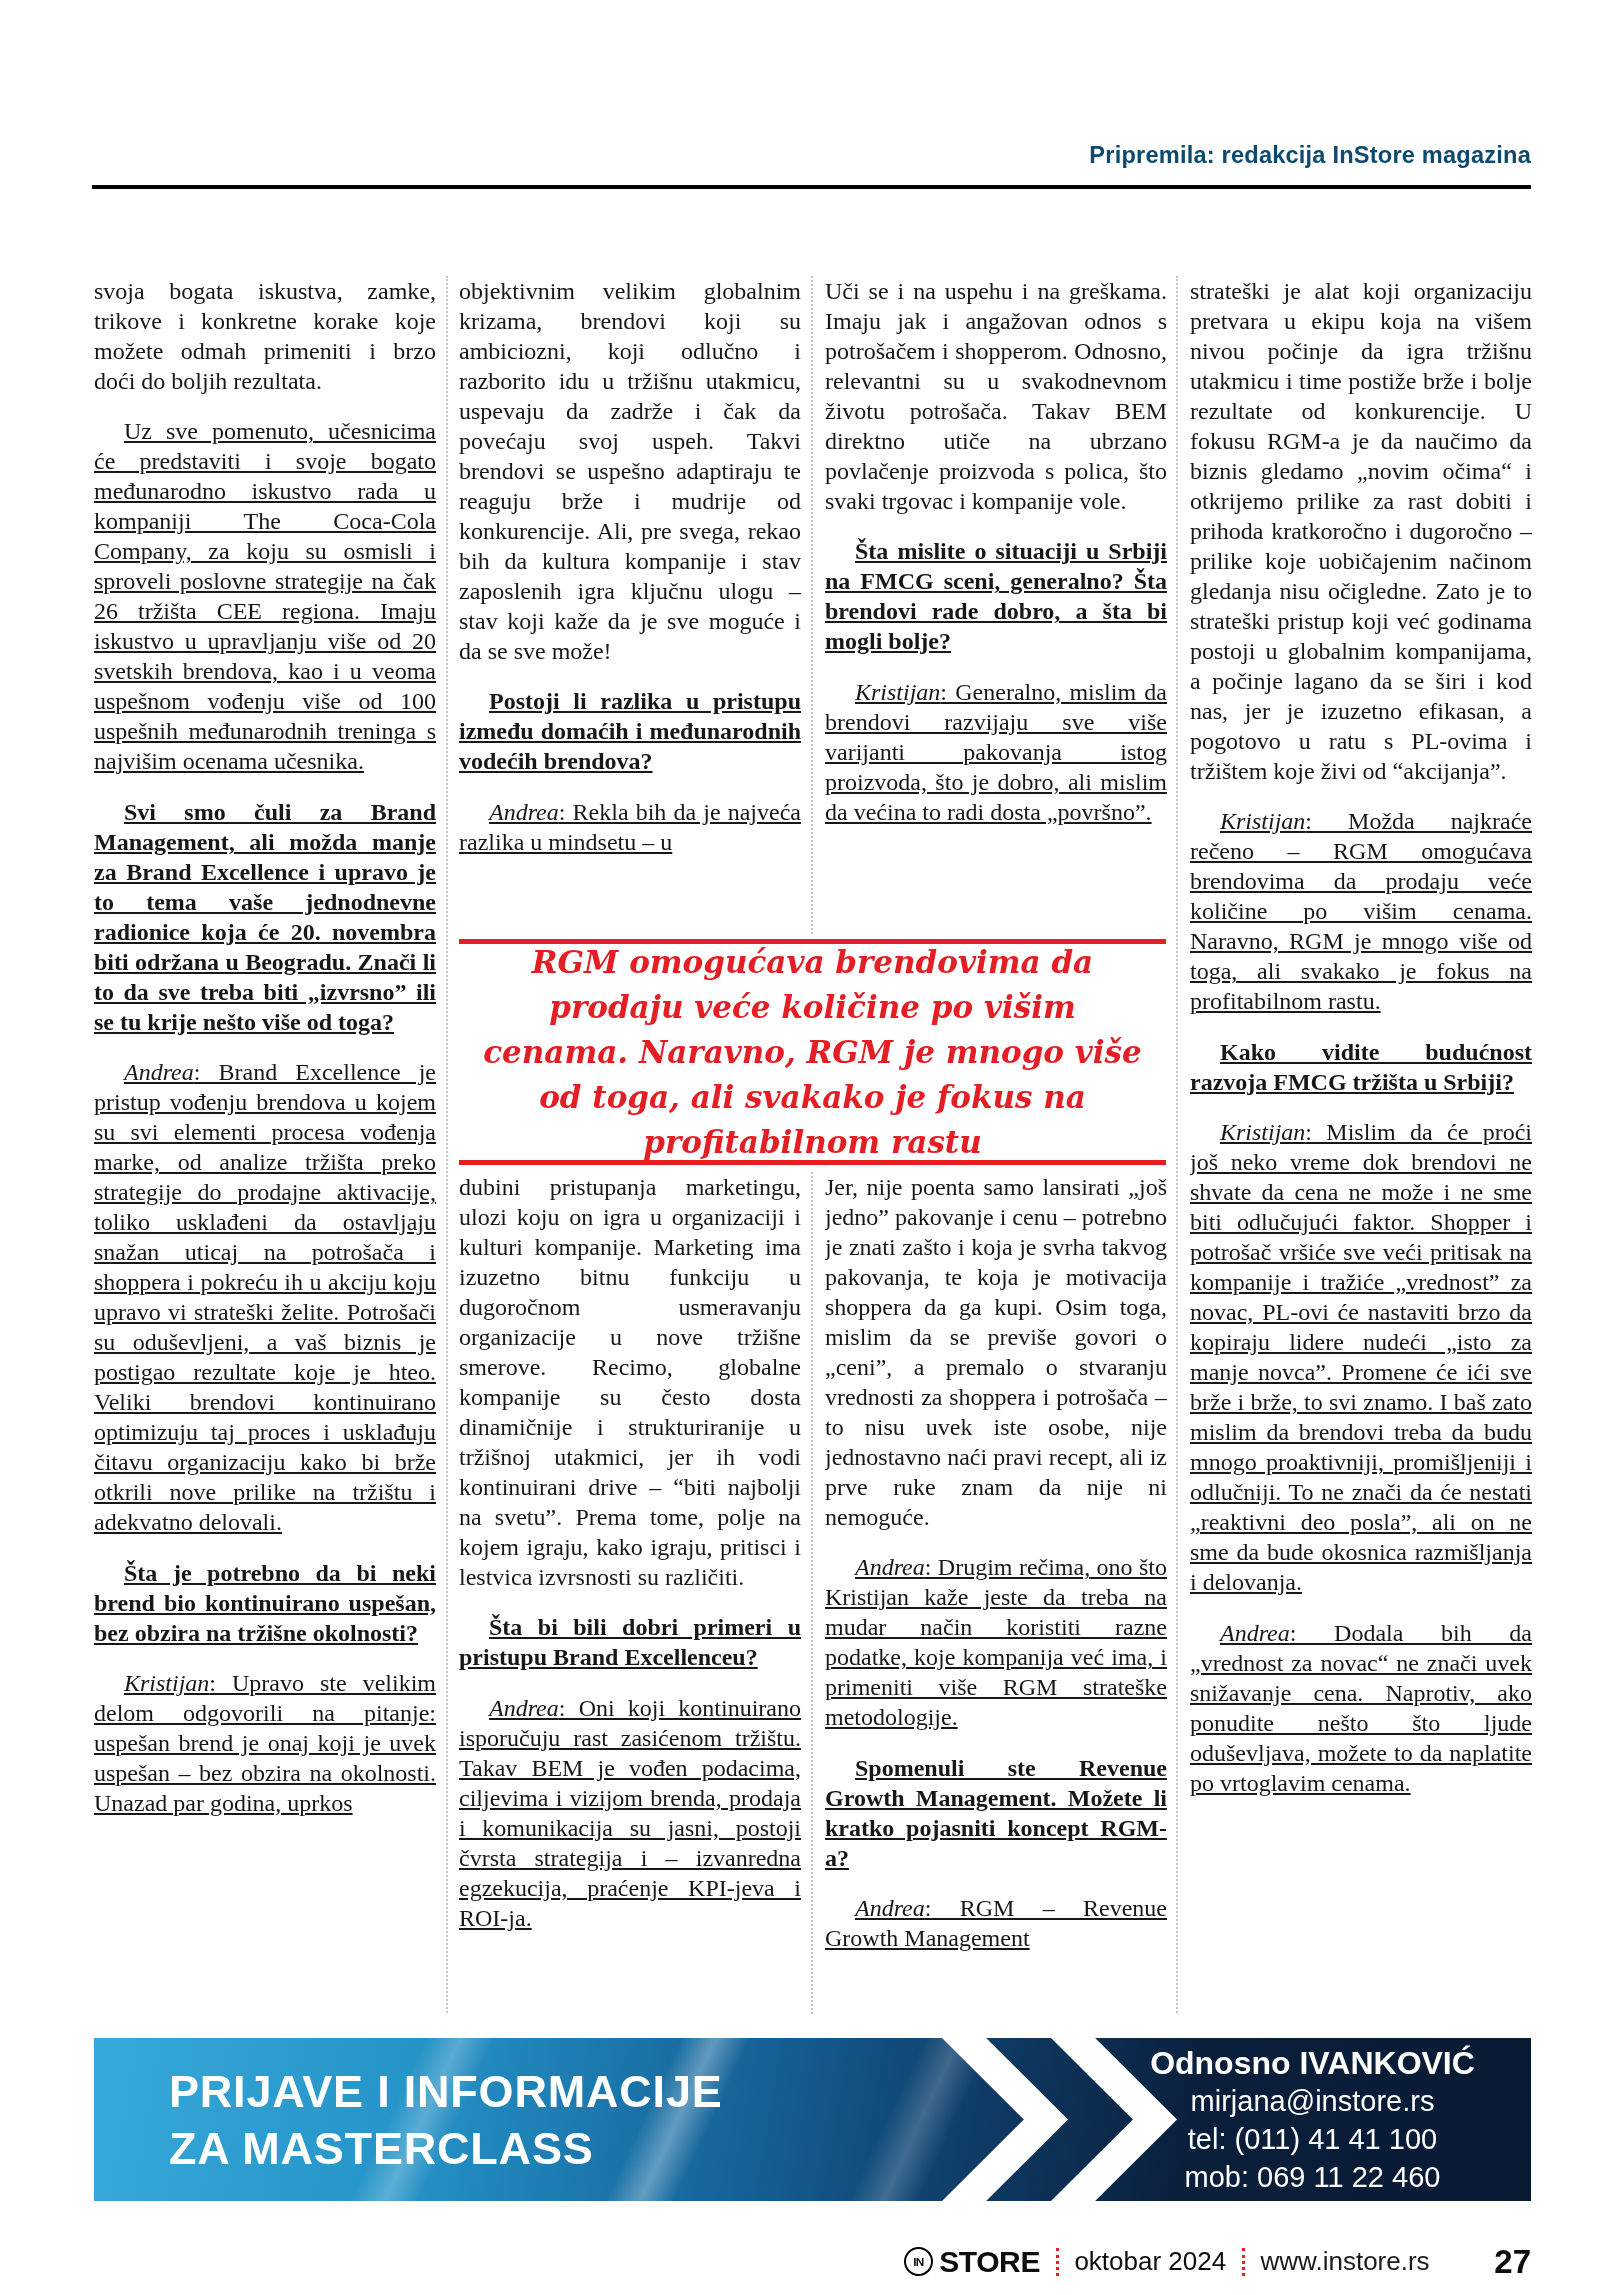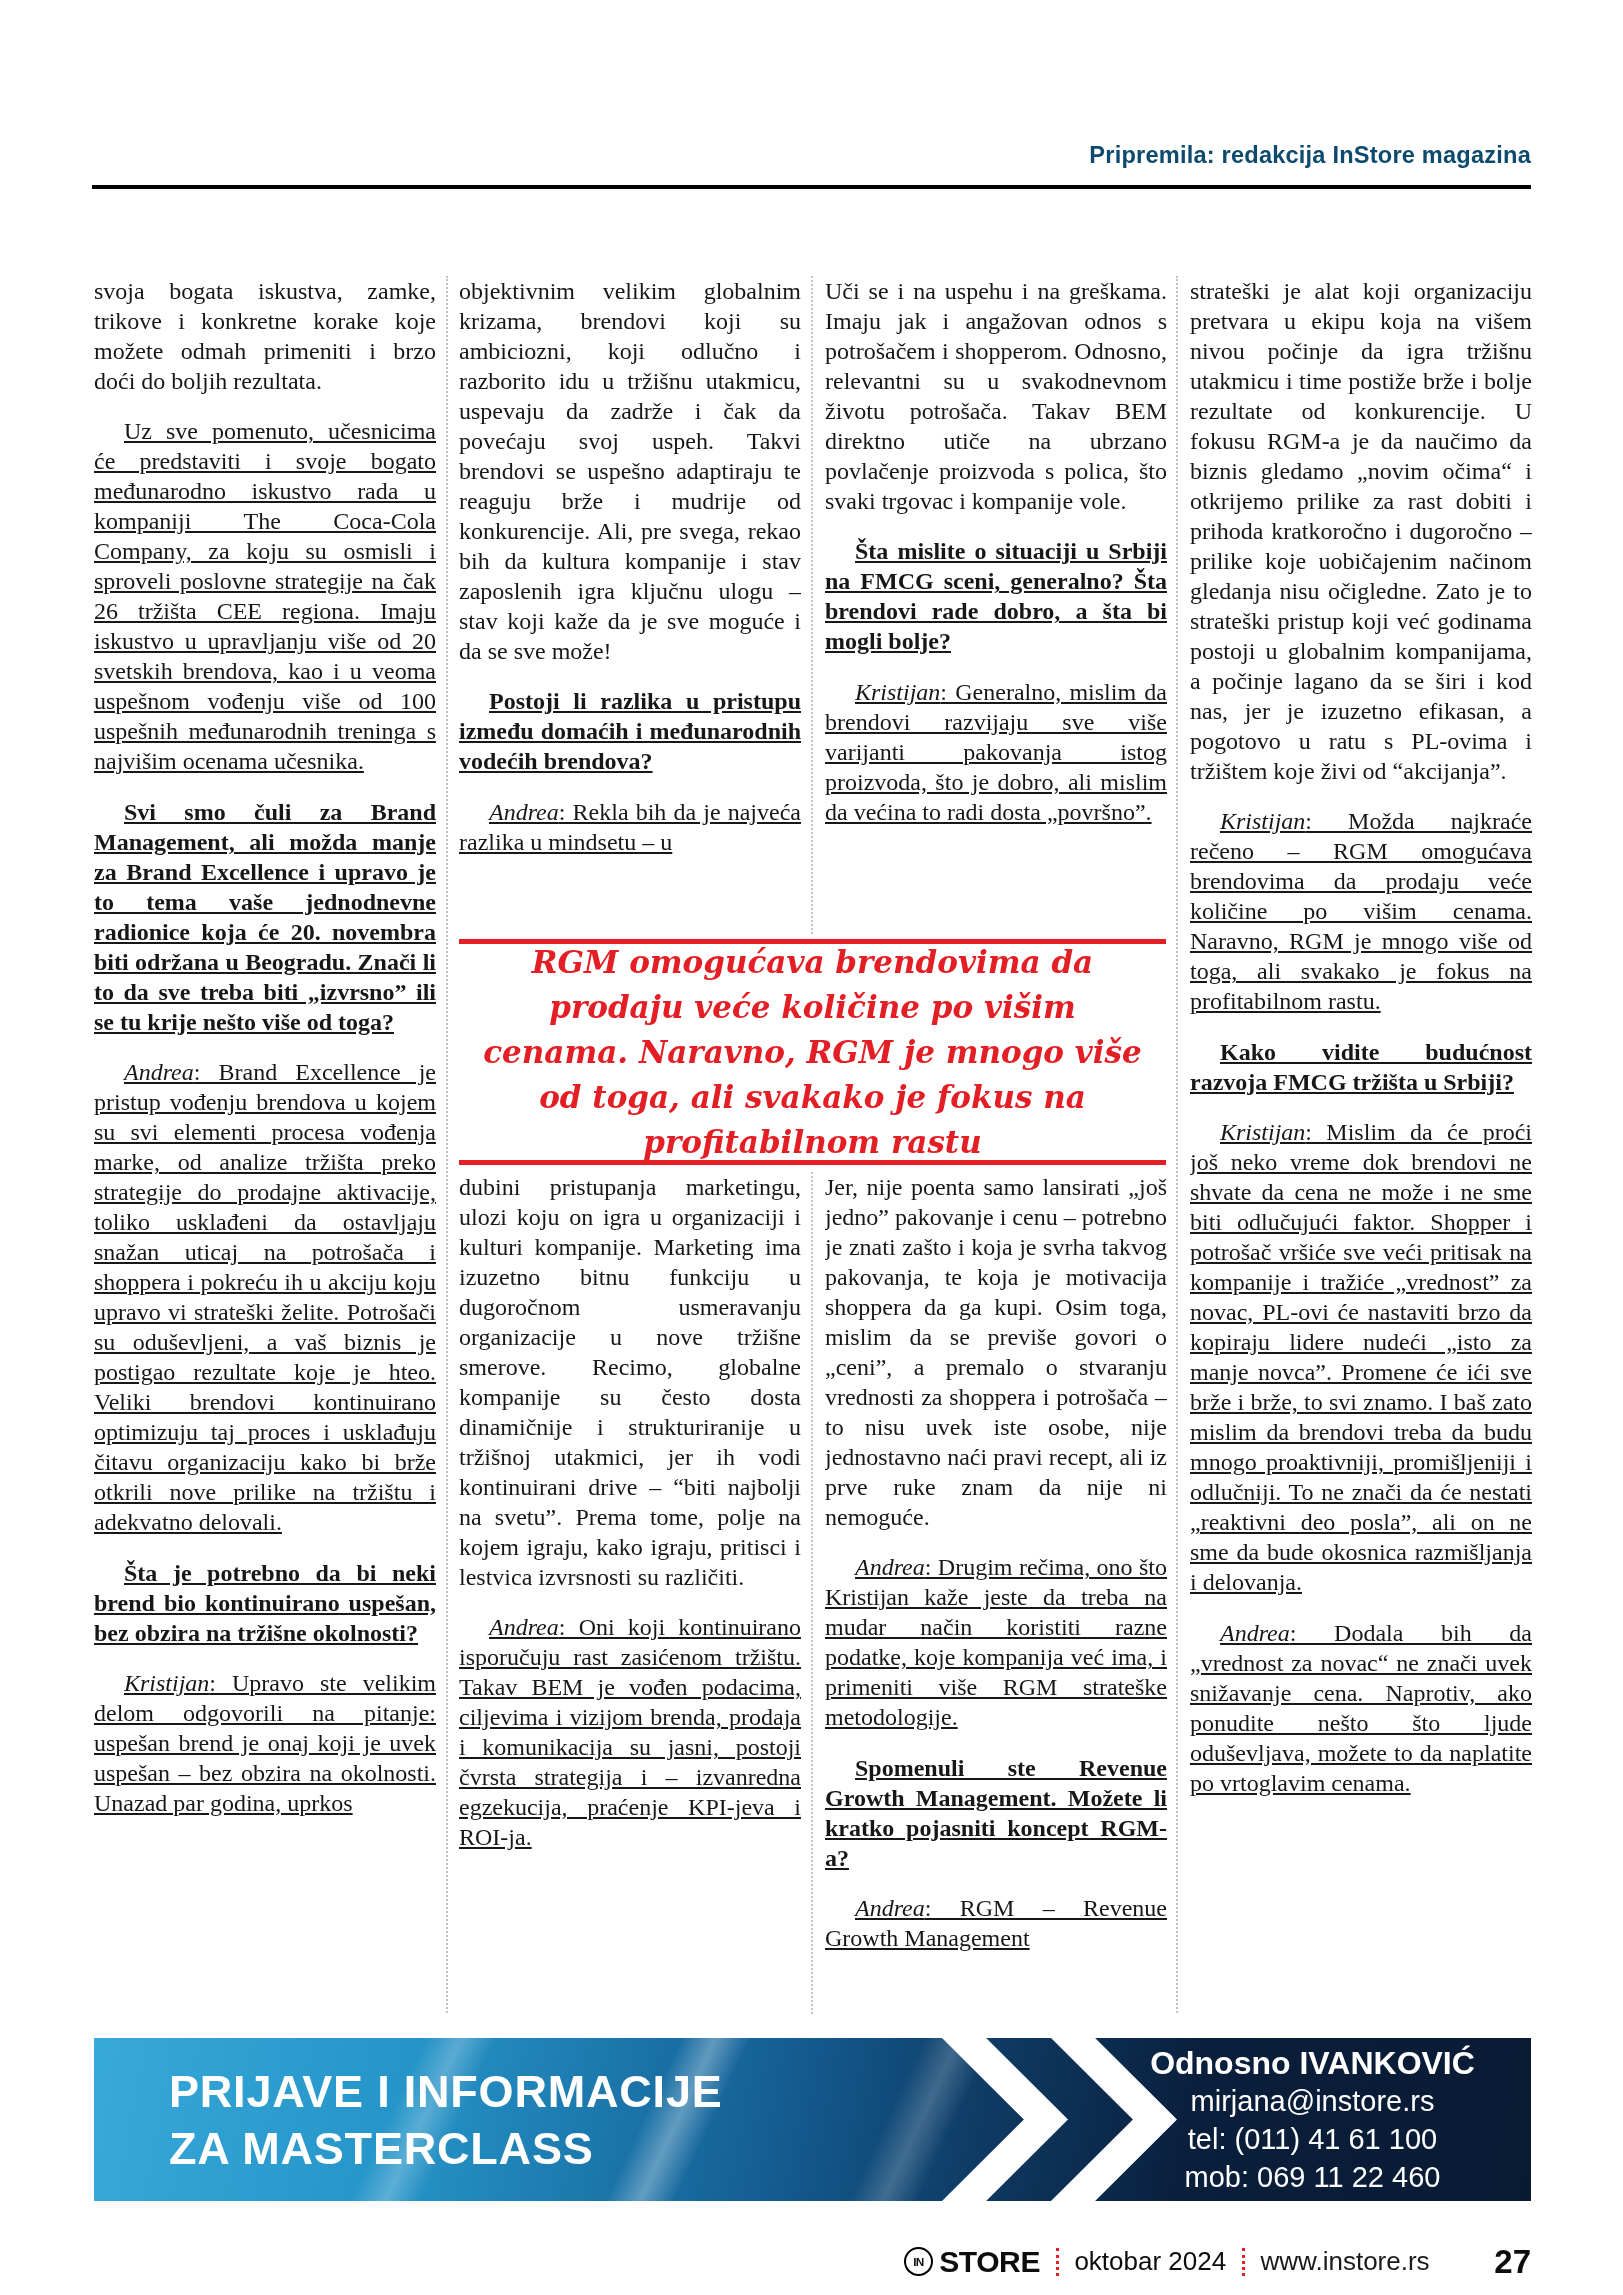--- a/index.html
+++ b/index.html
@@ -96,20 +96,21 @@
       <p class="q ind">Postoji li razlika u pristupu između domaćih i međunarodnih vodećih brendova?</p>
       <p class="body ind"><i>Andrea</i>: Rekla bih da je najveća razlika u mindsetu – u</p>
     </section>
   <section class="col col3t">
       <p class="body">Uči se i na uspehu i na greškama. Imaju jak i angažovan odnos s potrošačem i shopperom. Odnosno, relevantni su u svakodnevnom životu potrošača. Takav BEM direktno utiče na ubrzano povlačenje proizvoda s polica, što svaki trgovac i kompanije vole.</p>
       <p class="q ind">Šta mislite o situaciji u Srbiji na FMCG sceni, generalno? Šta brendovi rade dobro, a šta bi mogli bolje?</p>
       <p class="body ind"><i>Kristijan</i>: Generalno, mislim da brendovi razvijaju sve više varijanti pakovanja istog proizvoda, što je dobro, ali mislim da većina to radi dosta „površno”.</p>
     </section>
   <section class="col col2b">
       <p class="body">dubini pristupanja marketingu, ulozi koju on igra u organizaciji i kulturi kompanije. Marketing ima izuzetno bitnu funkciju u dugoročnom usmeravanju organizacije u nove tržišne smerove. Recimo, globalne kompanije su često dosta dinamičnije i strukturiranije u tržišnoj utakmici, jer ih vodi kontinuirani drive – “biti najbolji na svetu”. Prema tome, polje na kojem igraju, kako igraju, pritisci i lestvica izvrsnosti su različiti.</p>
+      <p class="q ind">Šta bi bili dobri primeri u pristupu Brand Excellenceu?</p>
       <p class="body ind"><i>Andrea</i>: Oni koji kontinuirano isporučuju rast zasićenom tržištu. Takav BEM je vođen podacima, ciljevima i vizijom brenda, prodaja i komunikacija su jasni, postoji čvrsta strategija i – izvanredna egzekucija, praćenje KPI-jeva i ROI-ja.</p>
     </section>
   <section class="col col3b">
       <p class="body">Jer, nije poenta samo lansirati „još jedno” pakovanje i cenu – potrebno je znati zašto i koja je svrha takvog pakovanja, te koja je motivacija shoppera da ga kupi. Osim toga, mislim da se previše govori o „ceni”, a premalo o stvaranju vrednosti za shoppera i potrošača – to nisu uvek iste osobe, nije jednostavno naći pravi recept, ali iz prve ruke znam da nije ni nemoguće.</p>
       <p class="body ind"><i>Andrea</i>: Drugim rečima, ono što Kristijan kaže jeste da treba na mudar način koristiti razne podatke, koje kompanija već ima, i primeniti više RGM strateške metodologije.</p>
       <p class="q ind">Spomenuli ste Revenue Growth Management. Možete li kratko pojasniti koncept RGM-a?</p>
       <p class="body ind"><i>Andrea</i>: RGM – Revenue Growth Management</p>
     </section>
   <section class="col col4">
       <p class="body">strateški je alat koji organizaciju pretvara u ekipu koja na višem nivou počinje da igra tržišnu utakmicu i time postiže brže i bolje rezultate od konkurencije. U fokusu RGM-a je da naučimo da biznis gledamo „novim očima“ i otkrijemo prilike za rast dobiti i prihoda kratkoročno i dugoročno – prilike koje uobičajenim načinom gledanja nisu očigledne. Zato je to strateški pristup koji već godinama postoji u globalnim kompanijama, a počinje lagano da se širi i kod nas, jer je izuzetno efikasan, a pogotovo u ratu s PL-ovima i tržištem koje živi od “akcijanja”.</p>
@@ -127,21 +128,21 @@
     <div class="streaks"></div>
     <div class="chev chev1"></div>
     <div class="chev chev2"></div>
     <div class="banner-title">
       <div>PRIJAVE I INFORMACIJE</div>
       <div>ZA MASTERCLASS</div>
     </div>
     <div class="banner-contact">
       <div class="cname">Odnosno IVANKOVIĆ</div>
       <div>mirjana@instore.rs</div>
-      <div>tel: (011) 41 61 100</div>
+      <div>tel: (011) 41 41 100</div>
       <div>mob: 069 11 22 460</div>
     </div>
   </div>
 
   <footer class="footer">
     <span class="brandgrp">
       <span class="inlogo">IN</span>
       <span class="brand">STORE</span>
     </span>
     <span class="fsep"></span>

